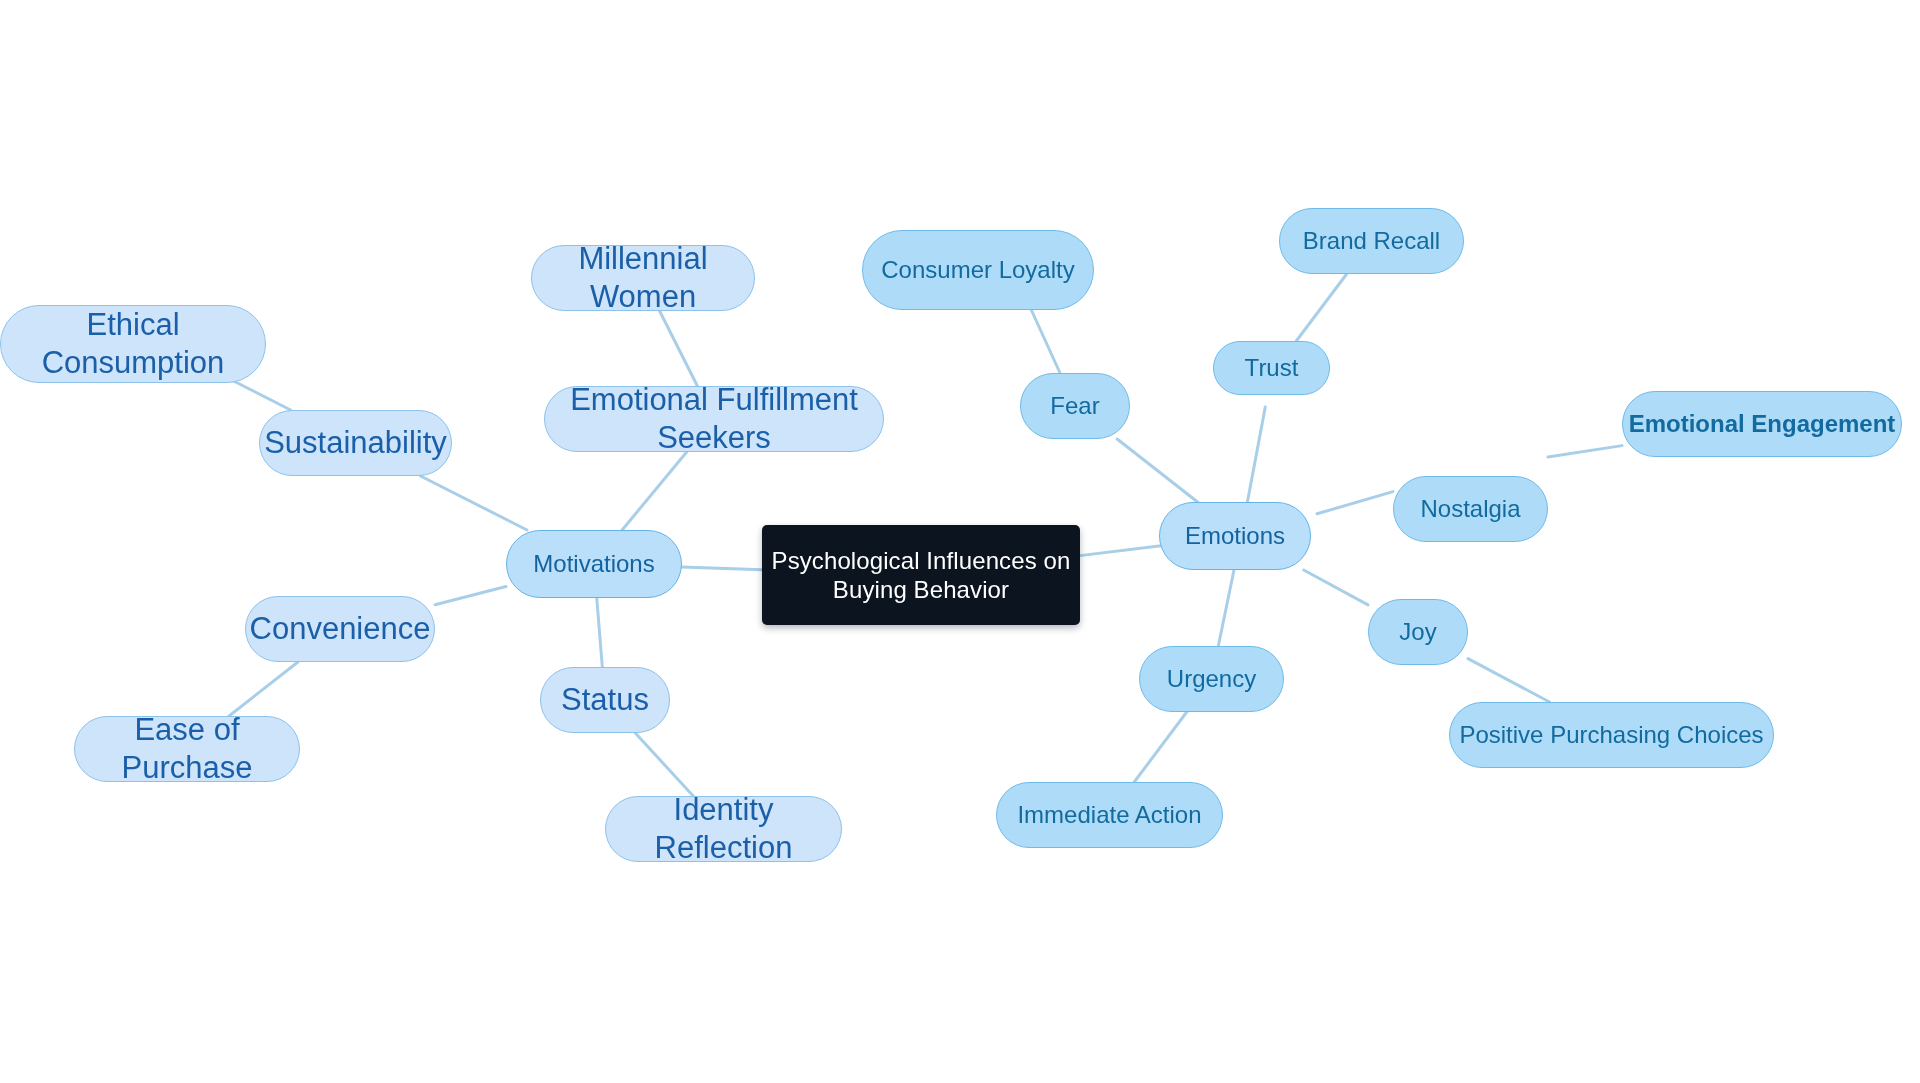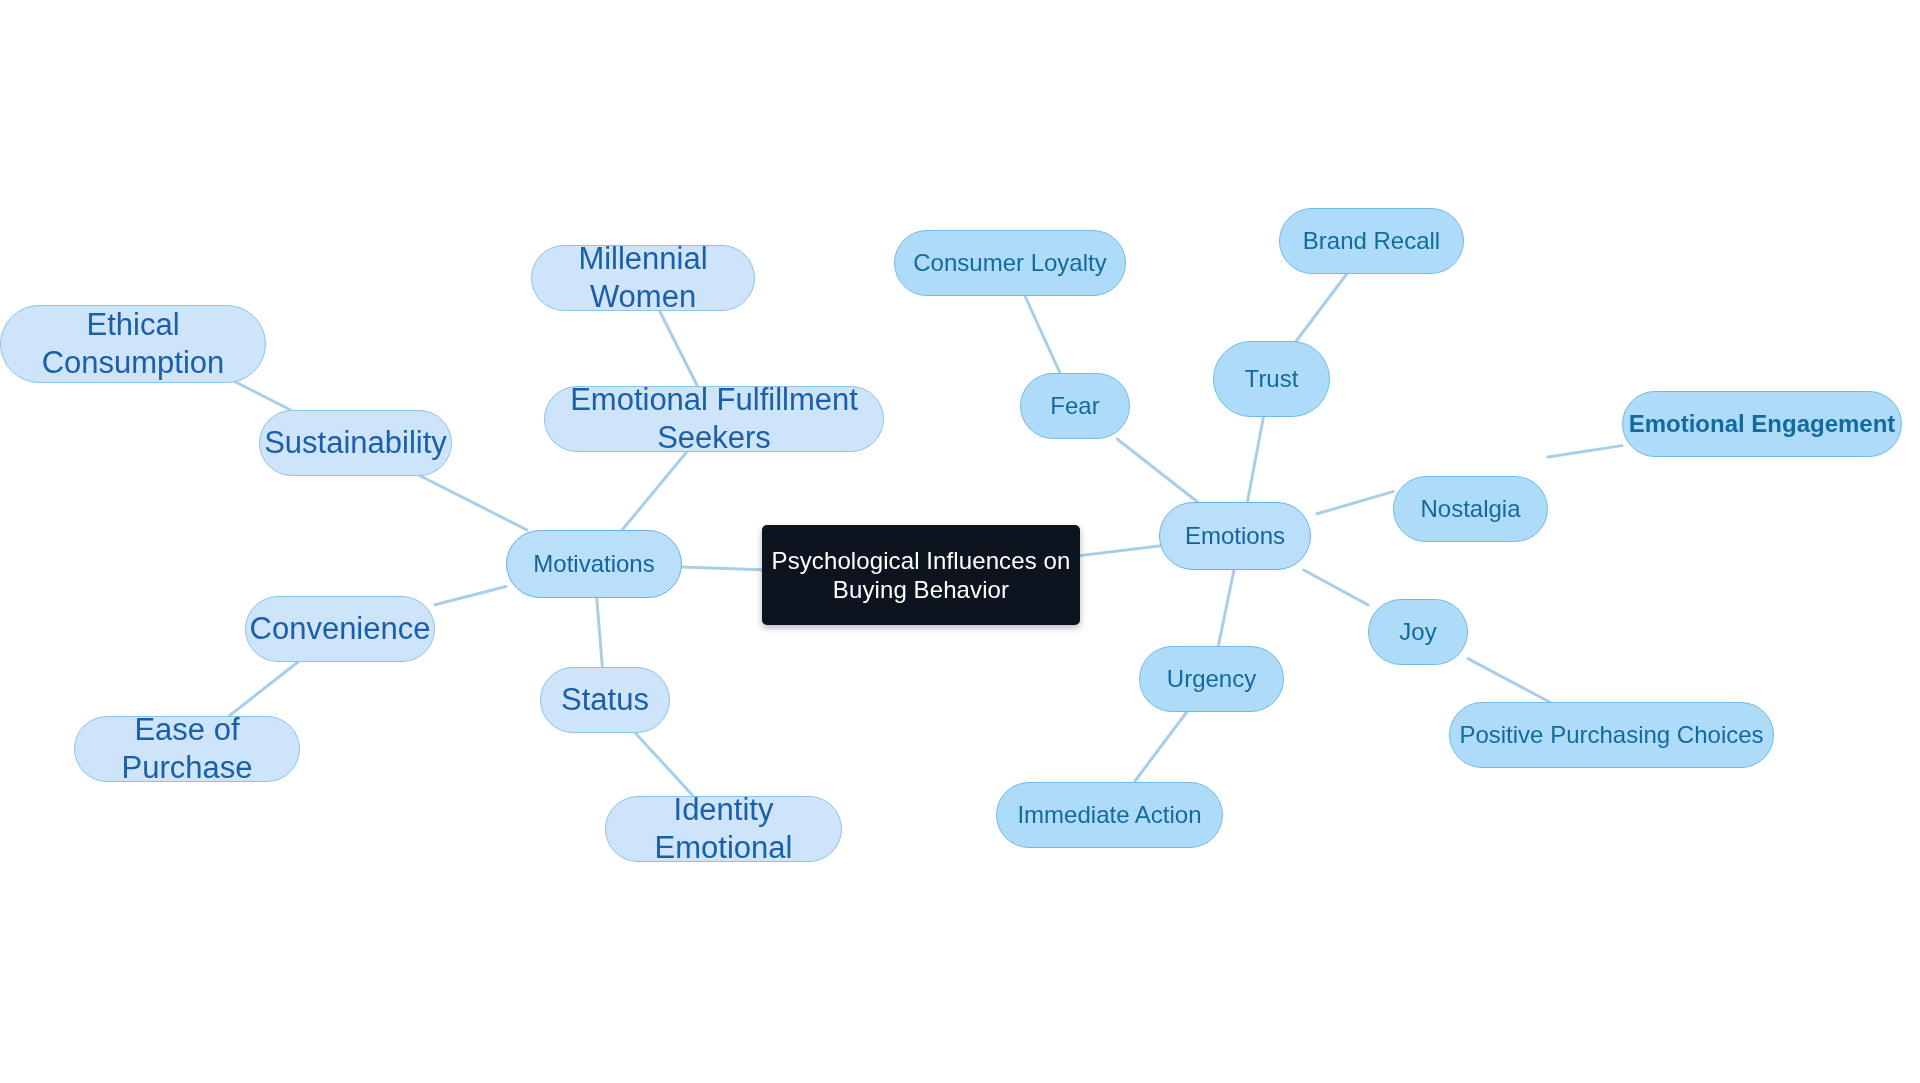--- a/index.html
+++ b/index.html
@@ -97,25 +97,25 @@
 Buying Behavior</div>
       <div class="node branch" style="left: 506px; top: 530px; width: 176px; height: 68px;">Motivations</div>
       <div class="node branch" style="left: 1159px; top: 502px; width: 152px; height: 68px; text-align: right;">Emotions</div>
       <div class="node leaf-warm" style="left: 259px; top: 410px; width: 193px; height: 66px;">Sustainability</div>
       <div class="node leaf-warm" style="left: 0; top: 305px; width: 266px; height: 78px;">Ethical Consumption</div>
       <div class="node leaf-warm" style="left: 531px; top: 245px; width: 224px; height: 66px;">Millennial Women</div>
       <div class="node leaf-warm" style="left: 544px; top: 386px; width: 340px; height: 66px;">Emotional Fulfillment Seekers</div>
       <div class="node leaf-warm" style="left: 245px; top: 596px; width: 190px; height: 66px;">Convenience</div>
       <div class="node leaf-warm" style="left: 74px; top: 716px; width: 226px; height: 66px;">Ease of Purchase</div>
       <div class="node leaf-warm" style="left: 540px; top: 667px; width: 130px; height: 66px;">Status</div>
-      <div class="node leaf-warm" style="left: 605px; top: 796px; width: 237px; height: 66px;">Identity Emotional</div>
-      <div class="node leaf-cool" style="left: 894px; top: 230px; width: 232px; height: 66px;">Consumer Loyalty</div>
+      <div class="node leaf-warm" style="left: 605px; top: 796px; width: 237px; height: 66px;">Identity Reflection</div>
+      <div class="node leaf-cool" style="left: 862px; top: 230px; width: 232px; height: 80px;">Consumer Loyalty</div>
       <div class="node leaf-cool" style="left: 1020px; top: 373px; width: 110px; height: 66px;">Fear</div>
       <div class="node leaf-cool" style="left: 1279px; top: 208px; width: 185px; height: 66px;">Brand Recall</div>
-      <div class="node leaf-cool" style="left: 1213px; top: 341px; width: 117px; height: 76px; text-align: right;">Trust</div>
+      <div class="node leaf-cool" style="left: 1213px; top: 341px; width: 117px; height: 54px; text-align: right;">Trust</div>
       <div class="node leaf-cool" style="left: 1393px; top: 436px; width: 155px; height: 66px; margin-top: 40px;">Nostalgia</div>
       <div class="node leaf-cool" style="left: 1622px; top: 391px; width: 280px; height: 66px; font-weight: bold;">Emotional Engagement</div>
       <div class="node leaf-cool" style="left: 1368px; top: 599px; width: 100px; height: 66px;">Joy</div>
       <div class="node leaf-cool" style="left: 1449px; top: 702px; width: 325px; height: 66px;">Positive Purchasing Choices</div>
       <div class="node leaf-cool" style="left: 1139px; top: 646px; width: 145px; height: 66px;">Urgency</div>
       <div class="node leaf-cool" style="left: 996px; top: 782px; width: 227px; height: 66px;">Immediate Action</div>
     </div>
 </div>
 
 </body></html>

